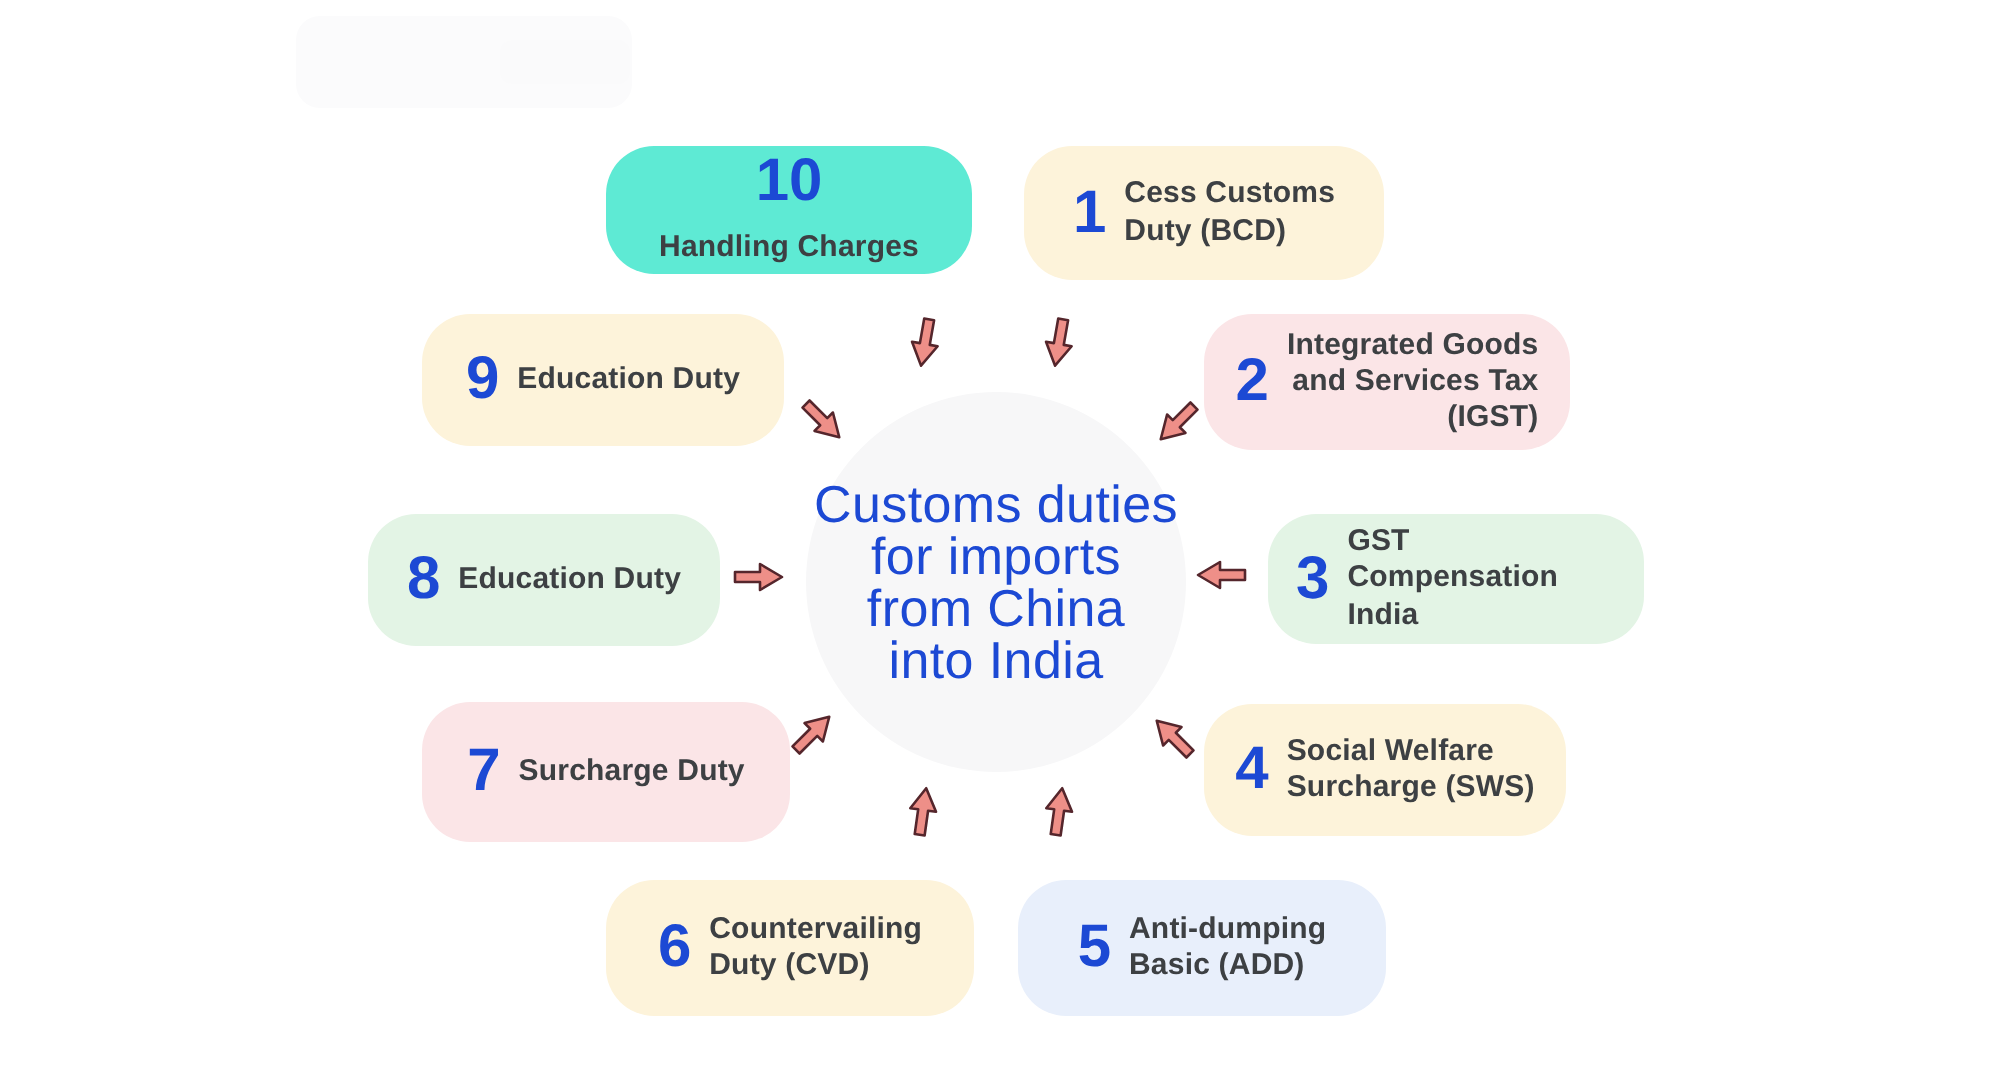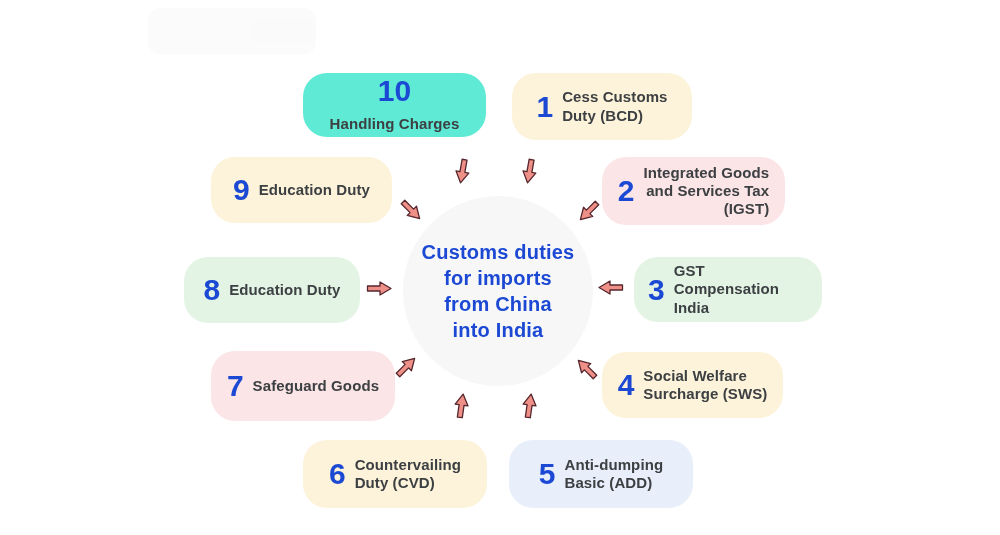--- a/index.html
+++ b/index.html
@@ -39,22 +39,22 @@
     top: 196px;
     width: 190px;
     height: 190px;
     border-radius: 50%;
     display: flex;
     align-items: center;
     justify-content: center;
     text-align: center;
   }
   .center-title {
-    font-size: 20px;
-    font-weight: bold;
+    font-size: 26px;
+    font-weight: normal;
     line-height: 26px;
     white-space: pre-line;
     letter-spacing: 0.2px;
   }
   .item {
     position: absolute;
     display: flex;
     align-items: center;
     justify-content: center;
     gap: 9px;
@@ -134,21 +134,21 @@
   </div>
 
   <div class="item" style="left: 303px; top: 440px; width: 184px; height: 68px; background-color: rgb(253, 243, 218);">
     <span class="num" style="color: rgb(28, 73, 212);">6</span>
     <span class="label" style="color: rgb(61, 64, 67);">Countervailing
 Duty (CVD)</span>
   </div>
 
   <div class="item" style="left: 211px; top: 351px; width: 184px; height: 70px; background-color: rgb(251, 229, 231);">
     <span class="num" style="color: rgb(28, 73, 212);">7</span>
-    <span class="label" style="color: rgb(61, 64, 67);">Safeguard Goods</span>
+    <span class="label" style="color: rgb(61, 64, 67);">Surcharge Duty</span>
   </div>
 
   <div class="item" style="left: 184px; top: 257px; width: 176px; height: 66px; background-color: rgb(227, 244, 229);">
     <span class="num" style="color: rgb(28, 73, 212);">8</span>
     <span class="label" style="color: rgb(61, 64, 67);">Education Duty</span>
   </div>
 
   <div class="item" style="left: 211px; top: 157px; width: 181px; height: 66px; background-color: rgb(253, 243, 218);">
     <span class="num" style="color: rgb(28, 73, 212);">9</span>
     <span class="label" style="color: rgb(61, 64, 67);">Education Duty</span>

